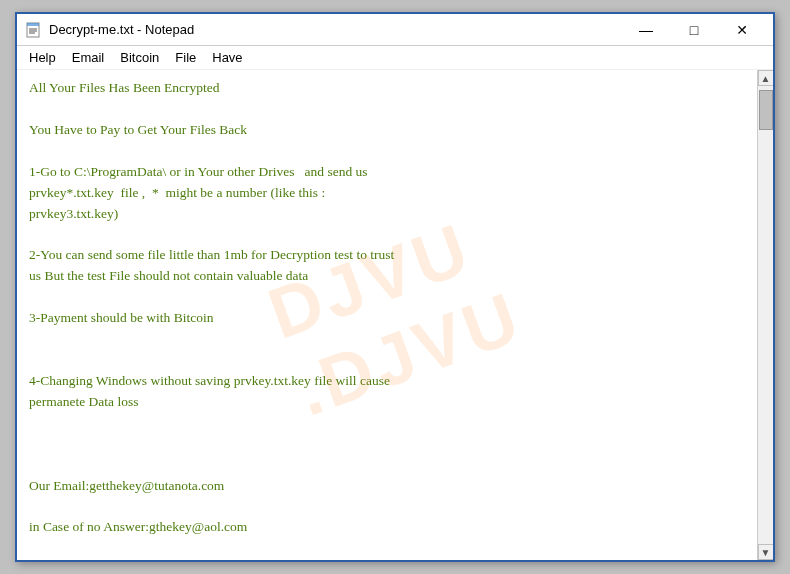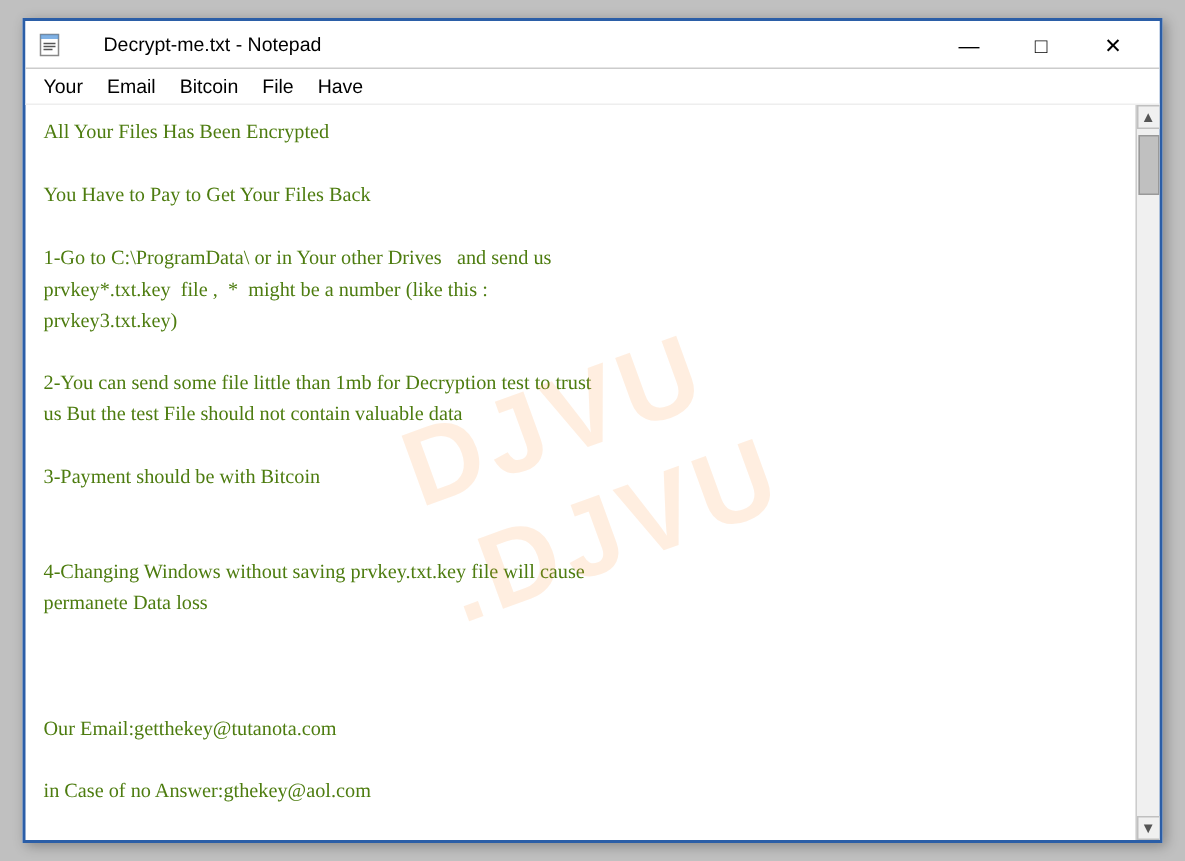--- a/index.html
+++ b/index.html
@@ -29,21 +29,20 @@
     }
 
     .title-bar {
       background: #ffffff;
       border-bottom: 1px solid #cccccc;
       height: 32px;
       display: flex;
       align-items: center;
       padding: 0 8px;
       user-select: none;
-      gap: 20px;
     }
 
     .title-bar-icon {
       width: 18px;
       height: 18px;
       margin-right: 6px;
       display: flex;
       align-items: center;
       justify-content: center;
     }
@@ -179,21 +178,21 @@
     </div>
     <span class="title-bar-text">Decrypt-me.txt - Notepad</span>
     <div class="title-bar-buttons">
       <button class="title-btn">—</button>
       <button class="title-btn">□</button>
       <button class="title-btn close">✕</button>
     </div>
   </div>
 
   <div class="menu-bar">
-    <span class="menu-item">Your</span>
+    <span class="menu-item">Help</span>
     <span class="menu-item">Email</span>
     <span class="menu-item">Bitcoin</span>
     <span class="menu-item">File</span>
     <span class="menu-item">Have</span>
   </div>
 
   <div class="content-area">
     <div class="text-content">All Your Files Has Been Encrypted
 
 You Have to Pay to Get Your Files Back

